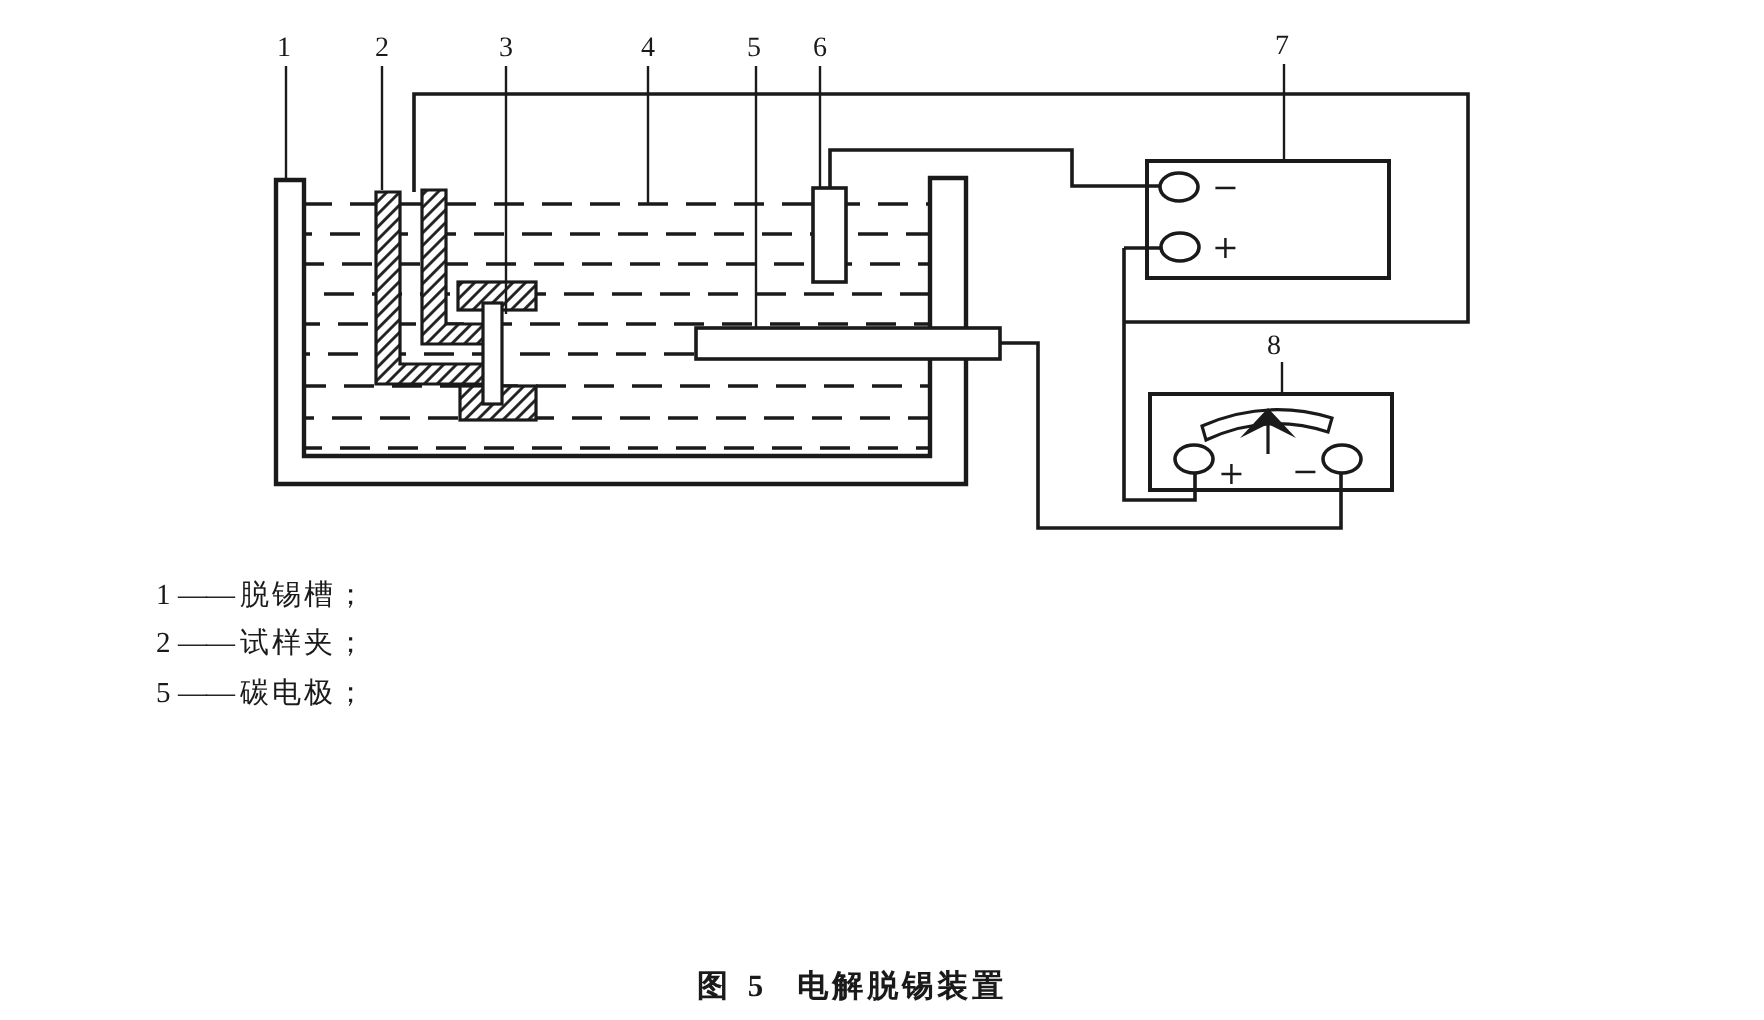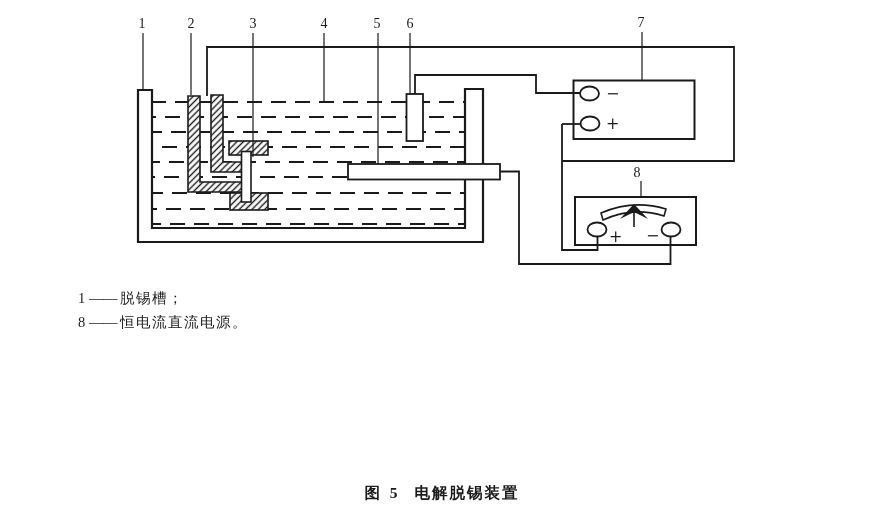--- a/index.html
+++ b/index.html
@@ -9,21 +9,21 @@
   }
   .diagram-svg{position:absolute;top:0;left:0;}
   .svg-label{font-family:"Liberation Serif","DejaVu Serif",serif;font-size:14px;fill:#1a1a1a;}
   .svg-sign{font-family:"DejaVu Serif","Liberation Serif",serif;font-size:16px;fill:#1a1a1a;}
   .legend{position:absolute;left:78px;top:286px;}
   .legend-row{height:24.3px;line-height:24.3px;font-size:14.5px;white-space:nowrap;}
   .lnum{display:inline-block;min-width:9px;}
   .lsep{letter-spacing:-0.5px;margin:0 3px 0 2px;}
   .ltext{letter-spacing:1.5px;}
   .caption{
-    position:absolute;top:483px;left:16px;width:852px;text-align:center;
+    position:absolute;top:483px;left:0;width:852px;text-align:center;
     font-weight:bold;font-size:15.5px;letter-spacing:1px;
   }
   .cap-no{margin-right:14px;letter-spacing:3px;}
   .cap-title{letter-spacing:2px;}
 </style>
 </head>
 <body>
 
 <div class="page">
 
@@ -111,21 +111,24 @@
       <text class="svg-label" x="641" y="27">7</text>
       <text class="svg-label" x="637" y="177">8</text>
     </g>
   </svg>
 
   <div class="legend">
     <div class="legend-row">
       <span class="lnum">1</span><span class="lsep">——</span><span class="ltext">脱锡槽；</span>
     </div>
     <div class="legend-row">
-      <span class="lnum">8</span><span class="lsep">——</span><span class="ltext">恒电流直流电源。</span>
+      <span class="lnum">2</span><span class="lsep">——</span><span class="ltext">试样夹；</span>
+    </div>
+    <div class="legend-row">
+      <span class="lnum">5</span><span class="lsep">——</span><span class="ltext">碳电极；</span>
     </div>
   </div>
 
   <div class="caption">
     <span class="cap-no">图 5</span><span class="cap-title">电解脱锡装置</span>
   </div>
 
 </div>
 
 </body></html>

